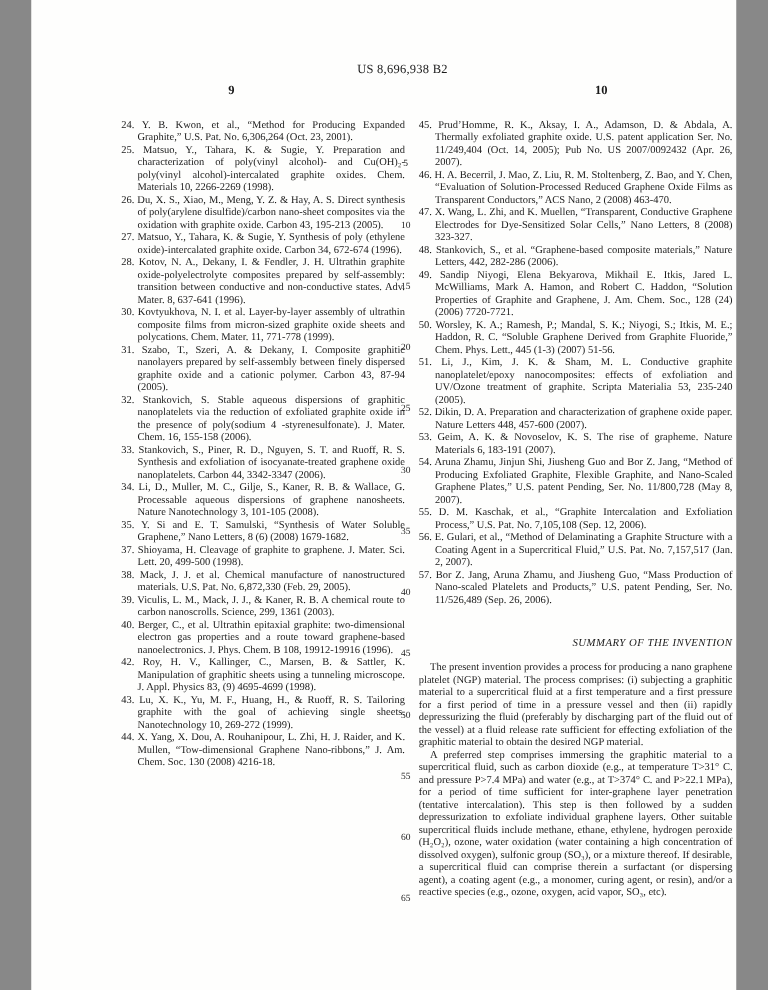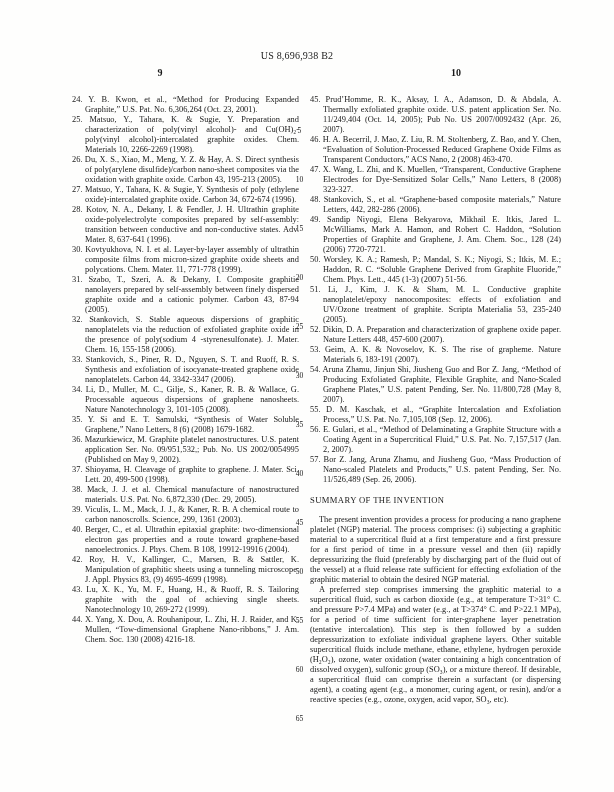--- a/index.html
+++ b/index.html
@@ -1,38 +1,38 @@
 <!DOCTYPE html>
 <html><head>
 <meta charset="utf-8">
 <style>
   html,body{margin:0;padding:0;background:#888;}
   .page{
-    position:relative;width:614px;height:792px;margin:0 auto;
+    position:relative;width:564px;height:792px;margin:0 auto;
     background:#fefefdff;background-color:#fefefd;
     font-family:"Liberation Serif","DejaVu Serif",serif;
     color:#1a1a1a;overflow:hidden;
   }
   .patent-number{
     position:absolute;top:50px;left:197px;width:200px;text-align:center;
     font-size:10px;letter-spacing:.2px;
   }
   .colnum{position:absolute;top:67px;font-size:10px;font-weight:bold;width:24px;text-align:center;}
   .colnum-left{left:148px;}
   .colnum-right{left:444px;}
   .column{
     position:absolute;top:95px;font-size:8.4px;line-height:10px;
     text-align:justify;letter-spacing:0;
   }
   .col-left{left:72px;width:227px;}
   .col-right{left:310px;width:251px;}
   .ref{margin:0;padding-left:13px;text-indent:-13px;}
   .section-title{
-    text-align:left;margin:10px 0 10px;font-size:8.6px;
-    letter-spacing:.4px;font-weight:normal;
+    text-align:right;margin:24px 0 10px;font-size:8.6px;
+    letter-spacing:.4px;font-weight:normal;font-style:italic;
   }
   .para{margin:0;text-indent:9px;}
   .gutter{
     position:absolute;left:291px;top:126px;width:17px;
     font-size:7.6px;line-height:10px;text-align:center;color:#222;
   }
   .gnum{height:49px;}
 </style>
 </head>
 <body>
@@ -91,29 +91,28 @@
       <p class="ref">31. Szabo, T., Szeri, A. &amp; Dekany, I. Composite graphitic nanolayers prepared by self-assembly between finely dispersed graphite oxide and a cationic polymer. Carbon 43, 87-94 (2005).</p>
 
       <p class="ref">32. Stankovich, S. Stable aqueous dispersions of graphitic nanoplatelets via the reduction of exfoliated graphite oxide in the presence of poly(sodium 4 -styrenesulfonate). J. Mater. Chem. 16, 155-158 (2006).</p>
 
       <p class="ref">33. Stankovich, S., Piner, R. D., Nguyen, S. T. and Ruoff, R. S. Synthesis and exfoliation of isocyanate-treated graphene oxide nanoplatelets. Carbon 44, 3342-3347 (2006).</p>
 
       <p class="ref">34. Li, D., Muller, M. C., Gilje, S., Kaner, R. B. &amp; Wallace, G. Processable aqueous dispersions of graphene nanosheets. Nature Nanotechnology 3, 101-105 (2008).</p>
 
       <p class="ref">35. Y. Si and E. T. Samulski, “Synthesis of Water Soluble Graphene,” Nano Letters, 8 (6) (2008) 1679-1682.</p>
 
-      <p class="ref">36. Mazurkiewicz, M. Graphite platelet nanostructures. U.S. patent application Ser. No. 09/951,532,; Pub. No. US 2002/0054995 (Published on May 9, 2002).</p>
 
       <p class="ref">37. Shioyama, H. Cleavage of graphite to graphene. J. Mater. Sci. Lett. 20, 499-500 (1998).</p>
 
-      <p class="ref">38. Mack, J. J. et al. Chemical manufacture of nanostructured materials. U.S. Pat. No. 6,872,330 (Dec. 29, 2005).</p>
+      <p class="ref">38. Mack, J. J. et al. Chemical manufacture of nanostructured materials. U.S. Pat. No. 6,872,330 (Feb. 29, 2005).</p>
 
       <p class="ref">39. Viculis, L. M., Mack, J. J., &amp; Kaner, R. B. A chemical route to carbon nanoscrolls. Science, 299, 1361 (2003).</p>
 
-      <p class="ref">40. Berger, C., et al. Ultrathin epitaxial graphite: two-dimensional electron gas properties and a route toward graphene-based nanoelectronics. J. Phys. Chem. B 108, 19912-19916 (2004).</p>
+      <p class="ref">40. Berger, C., et al. Ultrathin epitaxial graphite: two-dimensional electron gas properties and a route toward graphene-based nanoelectronics. J. Phys. Chem. B 108, 19912-19916 (1996).</p>
 
 
       <p class="ref">42. Roy, H. V., Kallinger, C., Marsen, B. &amp; Sattler, K. Manipulation of graphitic sheets using a tunneling microscope. J. Appl. Physics 83, (9) 4695-4699 (1998).</p>
 
       <p class="ref">43. Lu, X. K., Yu, M. F., Huang, H., &amp; Ruoff, R. S. Tailoring graphite with the goal of achieving single sheets. Nanotechnology 10, 269-272 (1999).</p>
 
       <p class="ref">44. X. Yang, X. Dou, A. Rouhanipour, L. Zhi, H. J. Raider, and K. Mullen, “Tow-dimensional Graphene Nano-ribbons,” J. Am. Chem. Soc. 130 (2008) 4216-18.</p>
     </div>
 
   <div class="column col-right">

